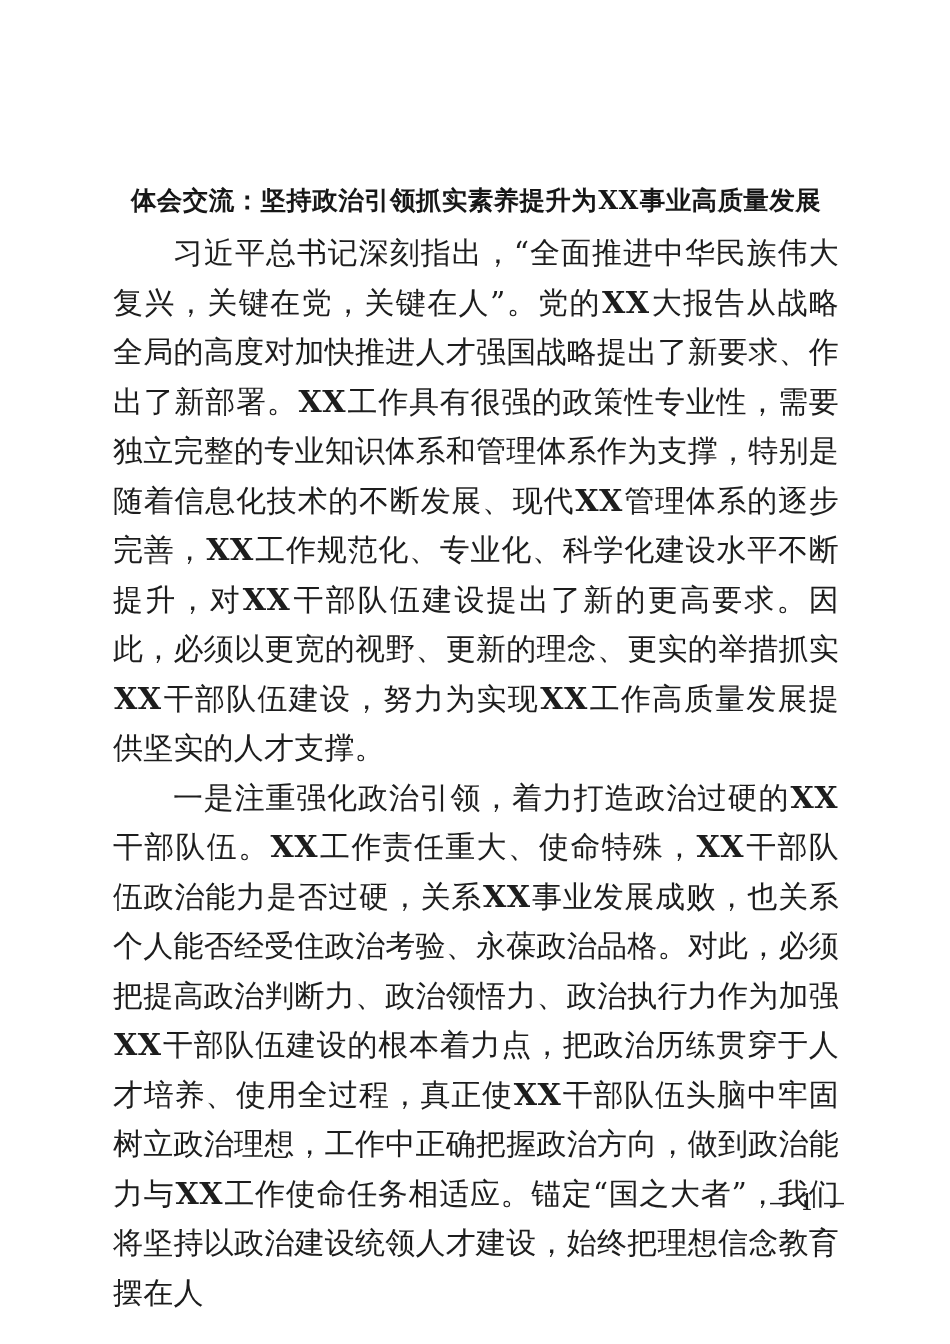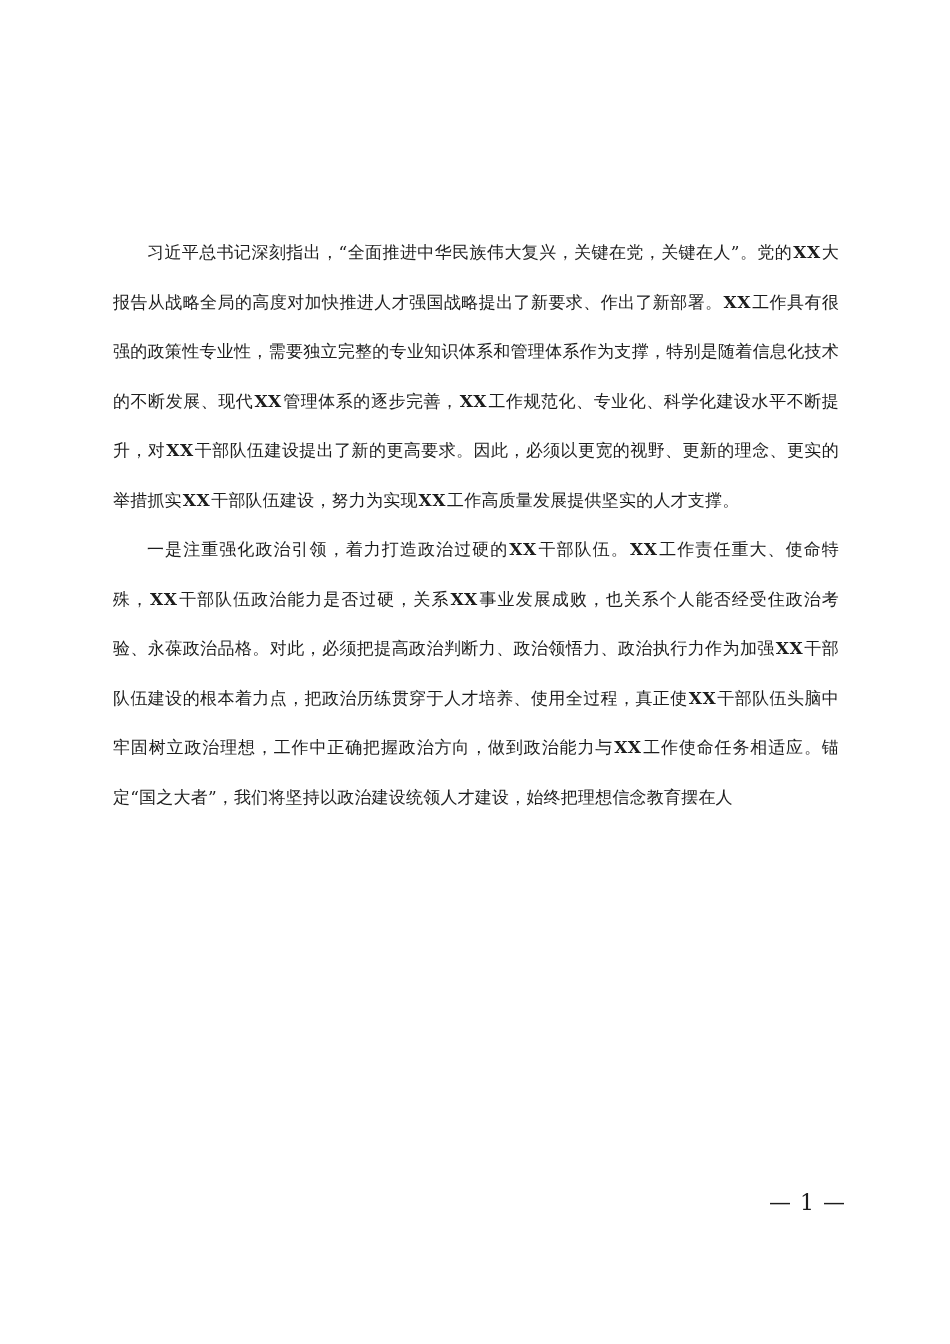--- a/index.html
+++ b/index.html
@@ -41,21 +41,21 @@
     text-align: center;
     letter-spacing: 0.4px;
     color: #171717;
     margin: 0 0 4px 0;
     white-space: normal;
   }
 
   .para {
     font-family: "DejaVu Serif", "Liberation Serif", serif;
     font-weight: 400;
-    font-size: 17px;
+    font-size: 30px;
     line-height: 49.5px;
     text-align: justify;
     text-align-last: left;
     text-justify: inter-character;
     letter-spacing: 0.2px;
     color: #1d1d1d;
     margin: 0;
     text-indent: 2em;
     word-break: break-all;
   }
@@ -86,20 +86,21 @@
   }
 </style>
 </head>
 <body>
 
 <div class="page">
 
   <div class="content">
 
     <h1 class="doc-title">
+      <span>体会交流：坚持政治引领抓实素养提升为<span class="lat">XX</span>事业高质量发展</span>
       <br>
     </h1>
 
     <p class="para">习近平总书记深刻指出，“全面推进中华民族伟大复兴，关键在党，关键在人”。党的<span class="lat">XX</span>大报告从战略全局的高度对加快推进人才强国战略提出了新要求、作出了新部署。<span class="lat">XX</span>工作具有很强的政策性专业性，需要独立完整的专业知识体系和管理体系作为支撑，特别是随着信息化技术的不断发展、现代<span class="lat">XX</span>管理体系的逐步完善，<span class="lat">XX</span>工作规范化、专业化、科学化建设水平不断提升，对<span class="lat">XX</span>干部队伍建设提出了新的更高要求。因此，必须以更宽的视野、更新的理念、更实的举措抓实<span class="lat">XX</span>干部队伍建设，努力为实现<span class="lat">XX</span>工作高质量发展提供坚实的人才支撑。</p>
 
     <p class="para">一是注重强化政治引领，着力打造政治过硬的<span class="lat">XX</span>干部队伍。<span class="lat">XX</span>工作责任重大、使命特殊，<span class="lat">XX</span>干部队伍政治能力是否过硬，关系<span class="lat">XX</span>事业发展成败，也关系个人能否经受住政治考验、永葆政治品格。对此，必须把提高政治判断力、政治领悟力、政治执行力作为加强<span class="lat">XX</span>干部队伍建设的根本着力点，把政治历练贯穿于人才培养、使用全过程，真正使<span class="lat">XX</span>干部队伍头脑中牢固树立政治理想，工作中正确把握政治方向，做到政治能力与<span class="lat">XX</span>工作使命任务相适应。锚定“国之大者”，我们将坚持以政治建设统领人才建设，始终把理想信念教育摆在人</p>
 
   </div>
 
   <div class="page-footer">

